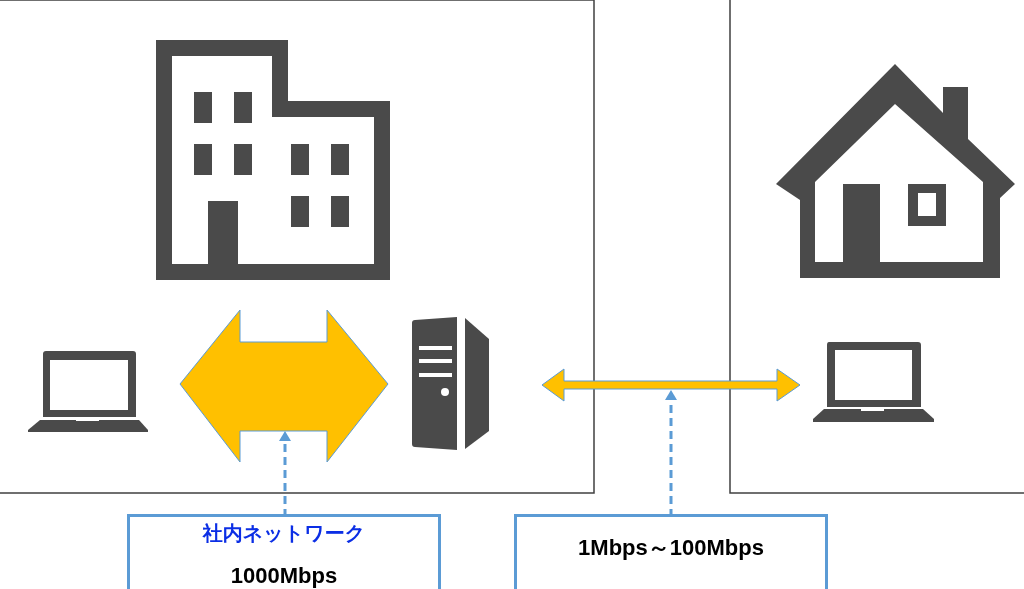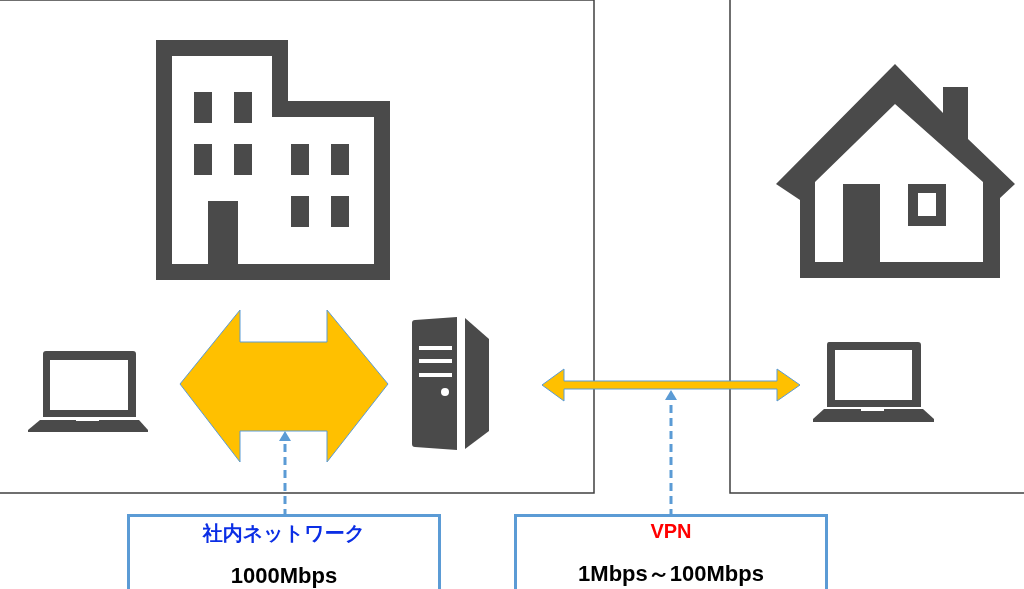--- a/index.html
+++ b/index.html
@@ -69,15 +69,14 @@
     <path d="M665,400 L671,390 L677,400 Z" fill="#5b9bd5"></path>
   </g>
 </svg>
 
 <div class="label-box" style="left:127px; top:514px; width:314px; height:80px;">
   <div class="label-title" style="color:#0b2ee5;">社内ネットワーク</div>
   <div class="label-speed">1000Mbps</div>
 </div>
 
 <div class="label-box" style="left:514px; top:514px; width:314px; height:80px;">
-  <div class="label-title" style="color:#ff0000;">VPN</div>
   <div class="label-speed">1Mbps～100Mbps</div>
 </div>
 
 </body></html>

